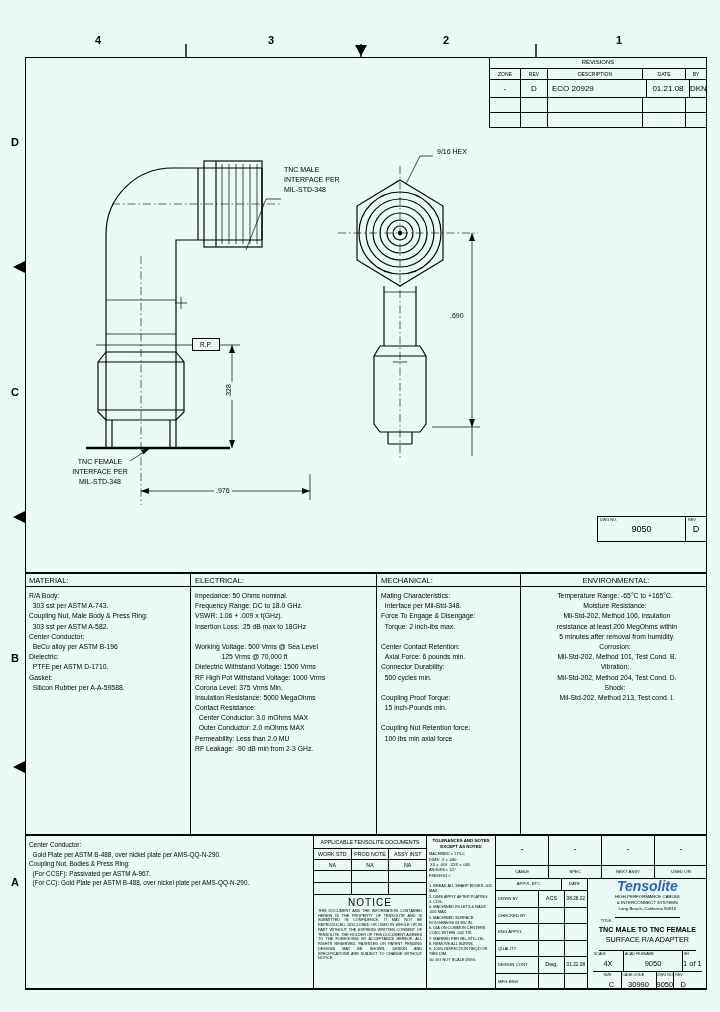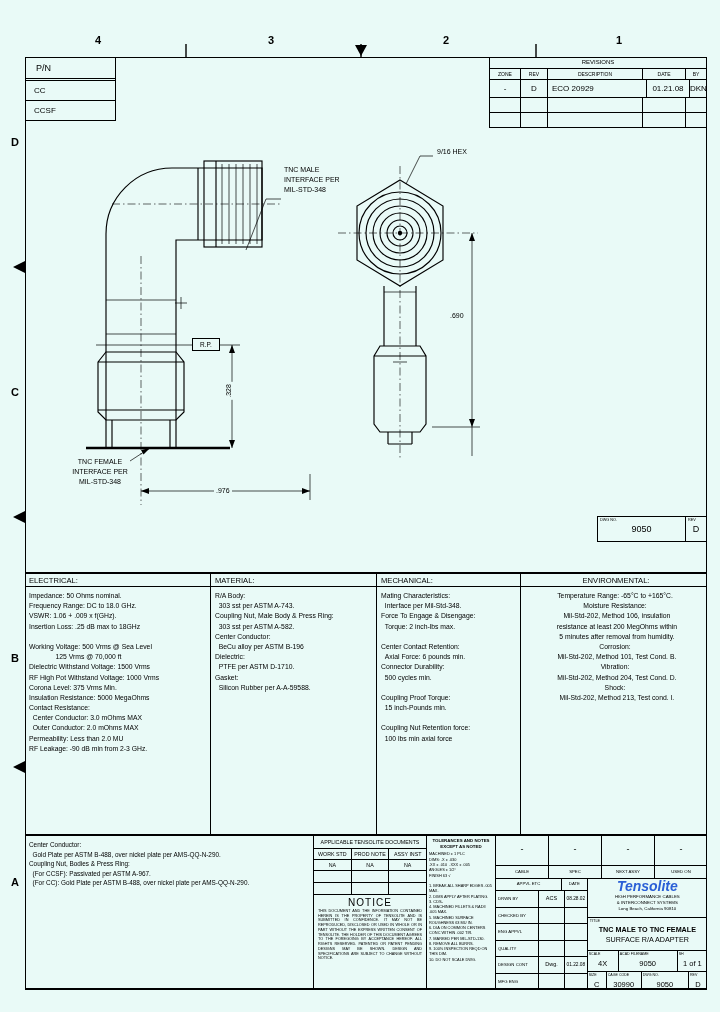--- a/index.html
+++ b/index.html
@@ -70,21 +70,21 @@
   .tb-main{display:flex;height:110px;}
   .tb-appr{width:92px;border-right:1.2px solid #000;display:flex;flex-direction:column;}
   .tb-appr-h{display:flex;height:11px;border-bottom:1px solid #000;font-size:4.3px;}
   .tb-appr-h>div{line-height:10px;text-align:center;}
   .tb-appr-row{flex:1;display:flex;border-bottom:1px solid #000;}
   .tb-appr-row:last-child{border-bottom:none;}
   .tb-appr-row>div{overflow:hidden;}
   .ta-l{width:40px;font-size:4.3px;line-height:15px;padding-left:2px;border-right:1px solid #000;}
   .ta-v{width:25px;font-size:5.5px;line-height:15px;text-align:center;border-right:1px solid #000;}
   .ta-d{flex:1;font-size:4.8px;line-height:15px;text-align:center;}
-  .tb-right{width:121px;display:flex;flex-direction:column;}
+  .tb-right{width:121px;display:flex;flex-direction:column;align-items:center;}
   .tb-logo{height:38px;border-bottom:1px solid #000;text-align:center;overflow:hidden;}
   .logo-txt{font-size:14px;font-weight:bold;font-style:italic;color:var(--blue);line-height:15px;}
   .co-line{font-size:4.4px;line-height:1.35;}
   .tb-title{height:32px;border-bottom:1px solid #000;position:relative;text-align:center;}
   .tb-title-lab{position:absolute;left:2px;top:1px;font-size:3.8px;}
   .tb-title-l{font-size:7.2px;line-height:1.35;}
   .tb-title-l:first-of-type{margin-top:7px;font-weight:bold;}
   .tb-srow,.tb-brow{display:flex;border-bottom:1px solid #000;height:20px;}
   .tb-brow{border-bottom:none;flex:1;}
   .tb-cell{position:relative;border-right:1px solid #000;overflow:hidden;}
@@ -156,25 +156,20 @@
 
   <div class="abs zl" style="left:95px;top:34px;">4</div>
   <div class="abs zl" style="left:268px;top:34px;">3</div>
   <div class="abs zl" style="left:443px;top:34px;">2</div>
   <div class="abs zl" style="left:616px;top:34px;">1</div>
   <div class="abs zl" style="left:11px;top:136px;">D</div>
   <div class="abs zl" style="left:11px;top:386px;">C</div>
   <div class="abs zl" style="left:11px;top:652px;">B</div>
   <div class="abs zl" style="left:11px;top:876px;">A</div>
 
-  <div class="abs pn" style="left:26px;top:58px;width:90px;">
-    <div class="pn-head">P/N</div>
-    <div class="pn-row">CC</div>
-    <div class="pn-row">CCSF</div>
-  </div>
 
   <div class="abs revtable" style="left:489px;top:57px;width:218px;">
     <div class="rt-title">REVISIONS</div>
     <div class="rt-row rt-head">
       <div class="rt-c1">ZONE</div>
       <div class="rt-c2">REV</div>
       <div class="rt-c3">DESCRIPTION</div>
       <div class="rt-c4">DATE</div>
       <div class="rt-c5">BY</div>
     </div>
@@ -218,51 +213,51 @@
       <span class="mini-lab">DWG NO.</span>
       <div class="mini-val">9050</div>
     </div>
     <div class="mini-cell" style="width:20px;">
       <span class="mini-lab">REV</span>
       <div class="mini-val">D</div>
     </div>
   </div>
 
   <div class="abs band" style="left:25px;top:572px;width:682px;height:264px;">
-    <div class="spec" style="width:185px;">
-      <div class="spec-h">ELECTRICAL:</div>
-      <div class="spec-b">Impedance: 50 Ohms nominal.
-Frequency Range: DC to 18.0 GHz.
-VSWR: 1.06 + .009 x f(GHz).
-Insertion Loss: .25 dB max to 18GHz
-
-Working Voltage: 500 Vrms @ Sea Level
-              125 Vrms @ 70,000 ft
-Dielectric Withstand Voltage: 1500 Vrms
-RF High Pot Withstand Voltage: 1000 Vrms
-Corona Level: 375 Vrms Min.
-Insulation Resistance: 5000 MegaOhms
-Contact Resistance:
-  Center Conductor: 3.0 mOhms MAX
-  Outer Conductor: 2.0 mOhms MAX
-Permeability: Less than 2.0 MU
-RF Leakage: -90 dB min from 2-3 GHz.</div>
-    </div>
     <div class="spec" style="width:165px;">
       <div class="spec-h">MATERIAL:</div>
       <div class="spec-b">R/A Body:
   303 sst per ASTM A-743.
 Coupling Nut, Male Body &amp; Press Ring:
   303 sst per ASTM A-582.
 Center Conductor:
   BeCu alloy per ASTM B-196
 Dielectric:
   PTFE per ASTM D-1710.
 Gasket:
   Silicon Rubber per A-A-59588.</div>
+    </div>
+    <div class="spec" style="width:185px;">
+      <div class="spec-h">ELECTRICAL:</div>
+      <div class="spec-b">Impedance: 50 Ohms nominal.
+Frequency Range: DC to 18.0 GHz.
+VSWR: 1.06 + .009 x f(GHz).
+Insertion Loss: .25 dB max to 18GHz
+
+Working Voltage: 500 Vrms @ Sea Level
+              125 Vrms @ 70,000 ft
+Dielectric Withstand Voltage: 1500 Vrms
+RF High Pot Withstand Voltage: 1000 Vrms
+Corona Level: 375 Vrms Min.
+Insulation Resistance: 5000 MegaOhms
+Contact Resistance:
+  Center Conductor: 3.0 mOhms MAX
+  Outer Conductor: 2.0 mOhms MAX
+Permeability: Less than 2.0 MU
+RF Leakage: -90 dB min from 2-3 GHz.</div>
     </div>
     <div class="spec" style="width:143px;">
       <div class="spec-h">MECHANICAL:</div>
       <div class="spec-b">Mating Characteristics:
   Interface per Mil-Std-348.
 Force To Engage &amp; Disengage:
   Torque: 2 inch-lbs max.
 
 Center Contact Retention:
   Axial Force: 6 pounds min.

